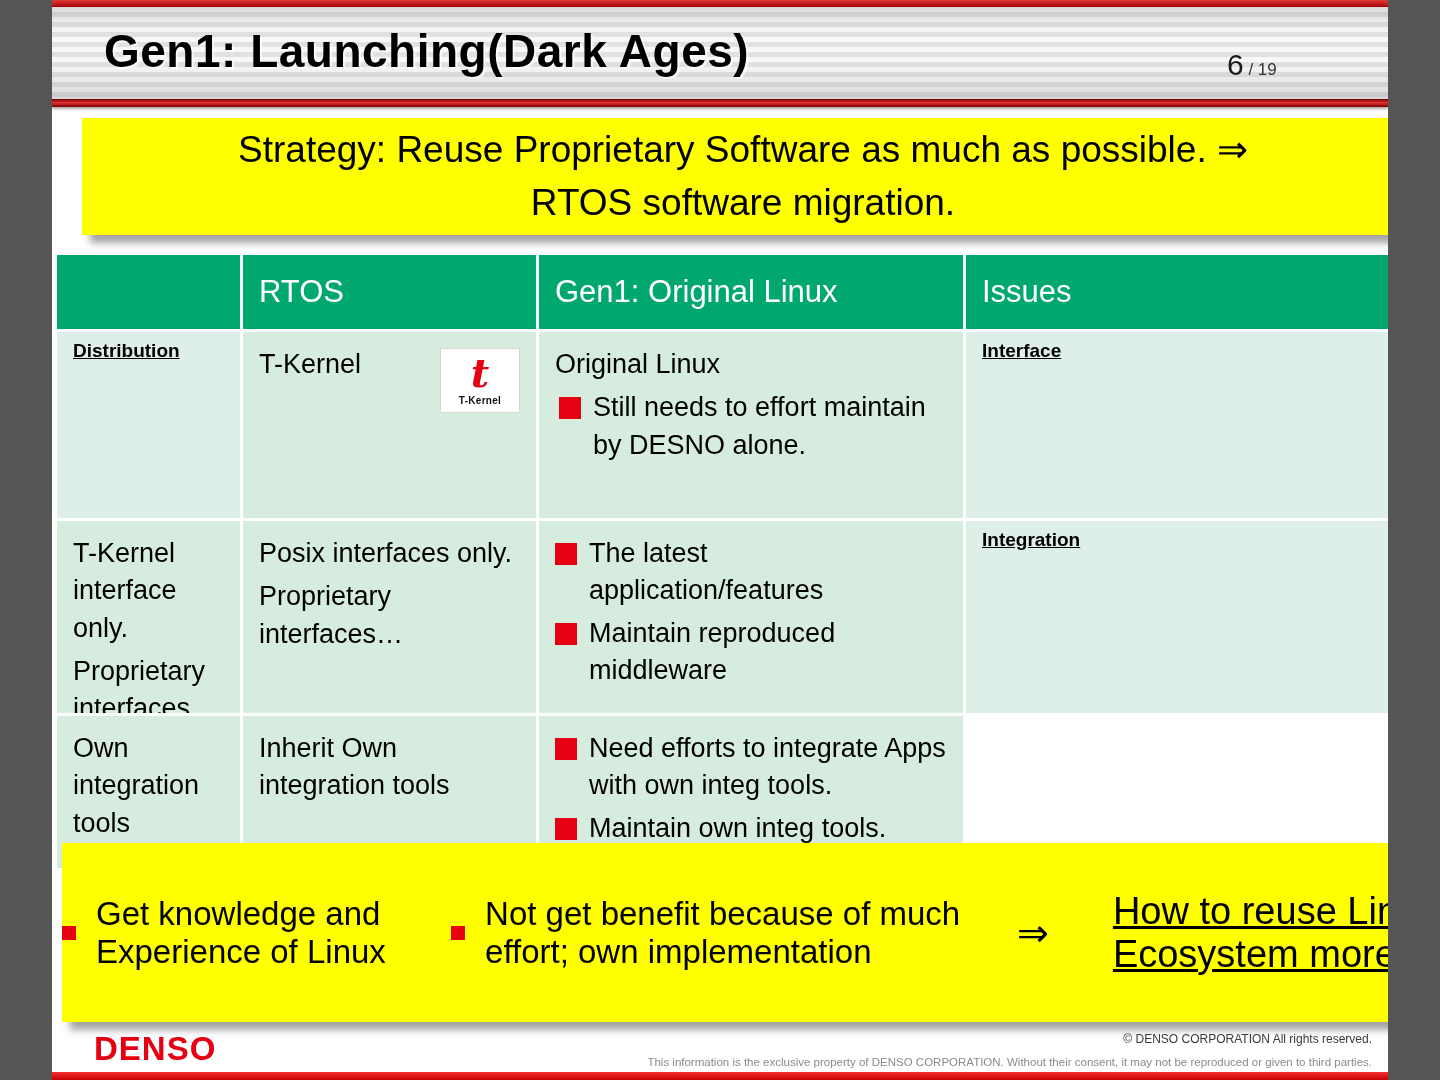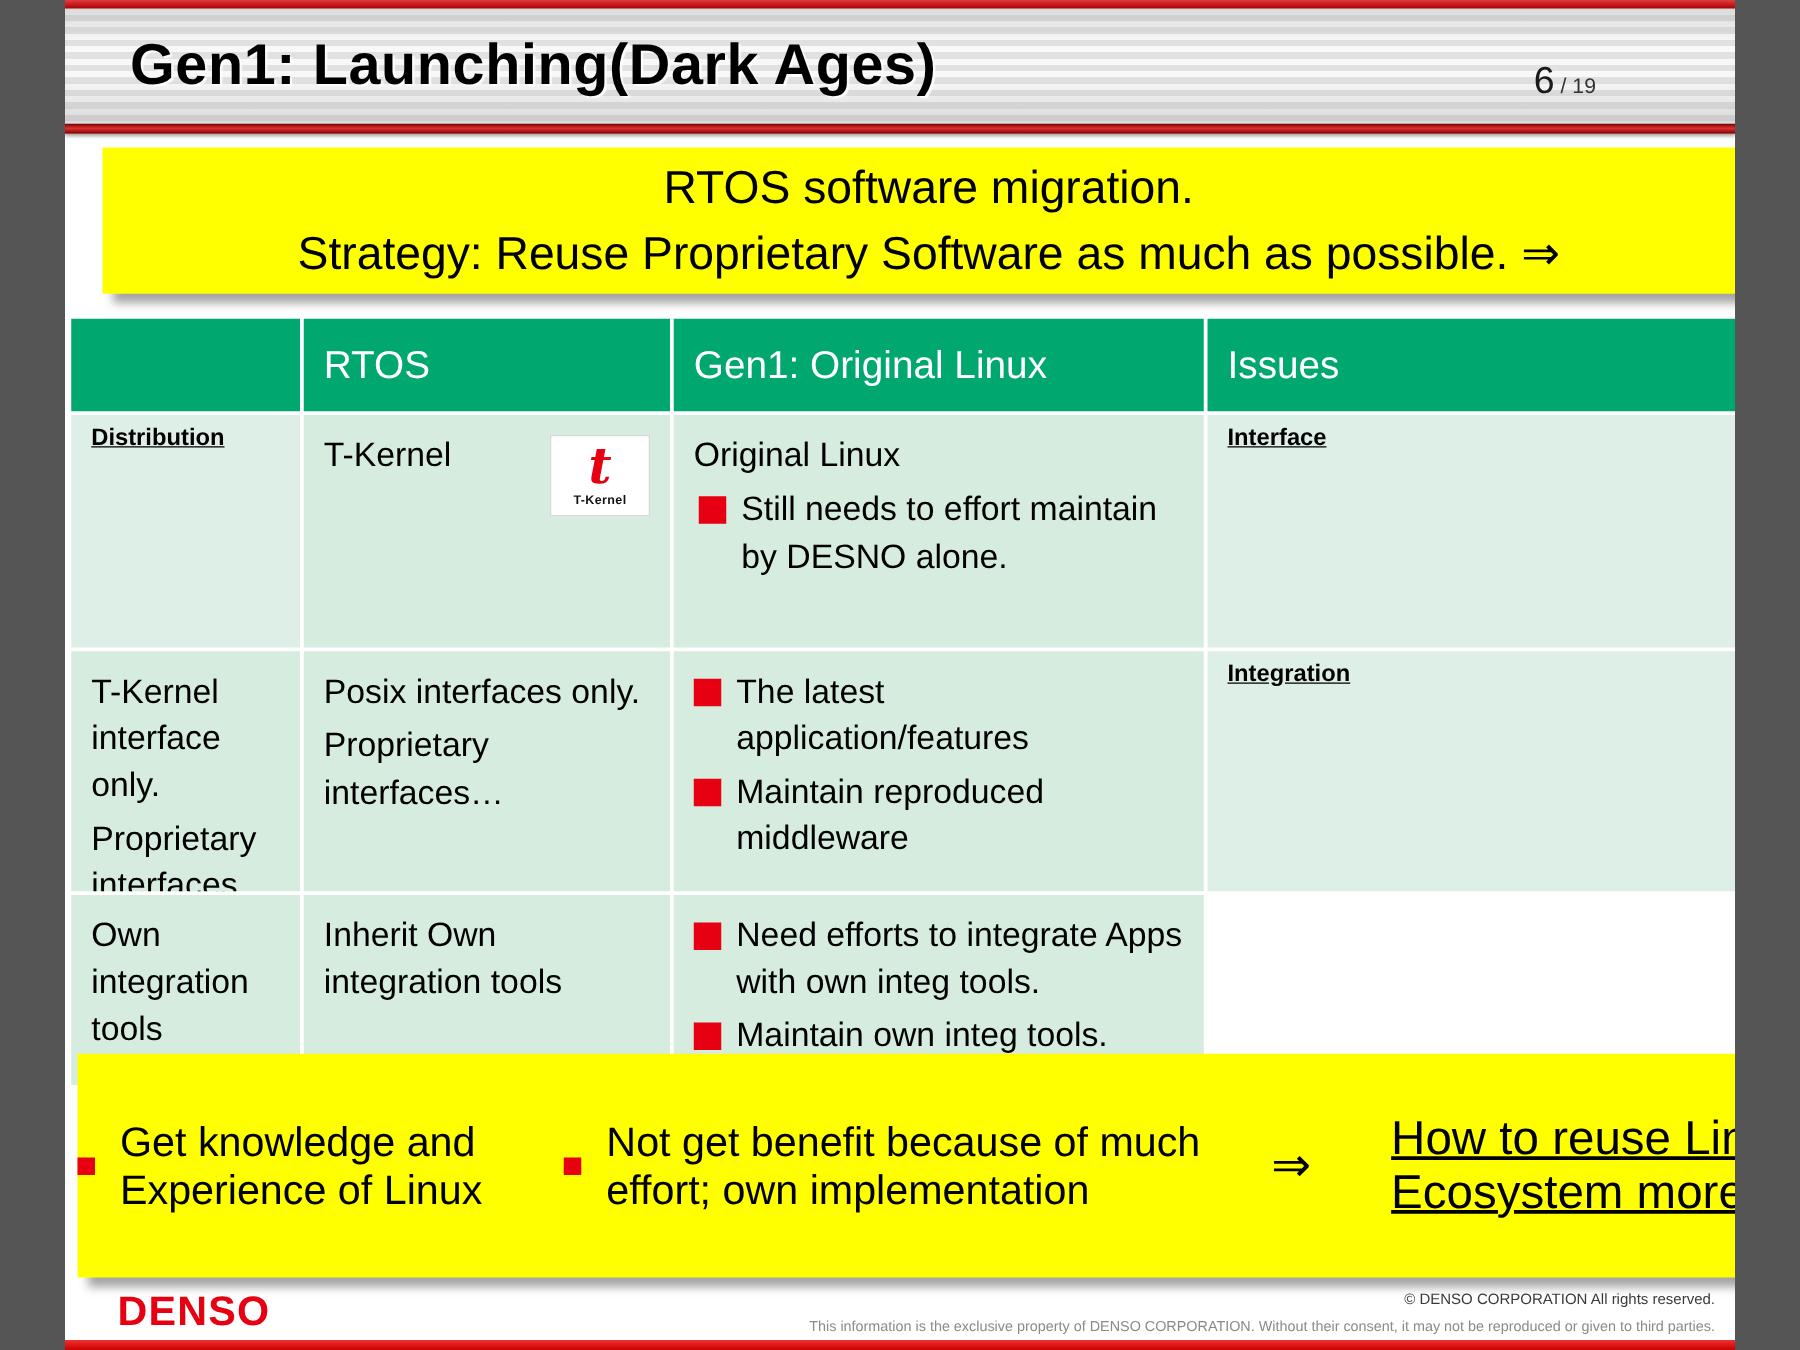--- a/index.html
+++ b/index.html
@@ -73,22 +73,22 @@
   <header class="header">
     <div class="header-shade"></div>
   </header>
   <h1 class="title">Gen1: Launching(Dark Ages)</h1>
   <div class="page-num">
     <span class="num">6</span><span class="total"> / 19</span>
   </div>
   <div class="header-rule"></div>
 
   <section class="strategy-box">
+    <div>Strategy: Reuse Proprietary Software as much as possible. ⇒</div>
     <div>RTOS software migration.</div>
-    <div>Strategy: Reuse Proprietary Software as much as possible. ⇒</div>
   </section>
 
   <section class="cmp-table">
 
     <div class="th"></div>
     <div class="th">RTOS</div>
     <div class="th">Gen1: Original Linux</div>
     <div class="th">Issues</div>
 
     <div class="td row-label">Distribution</div>

